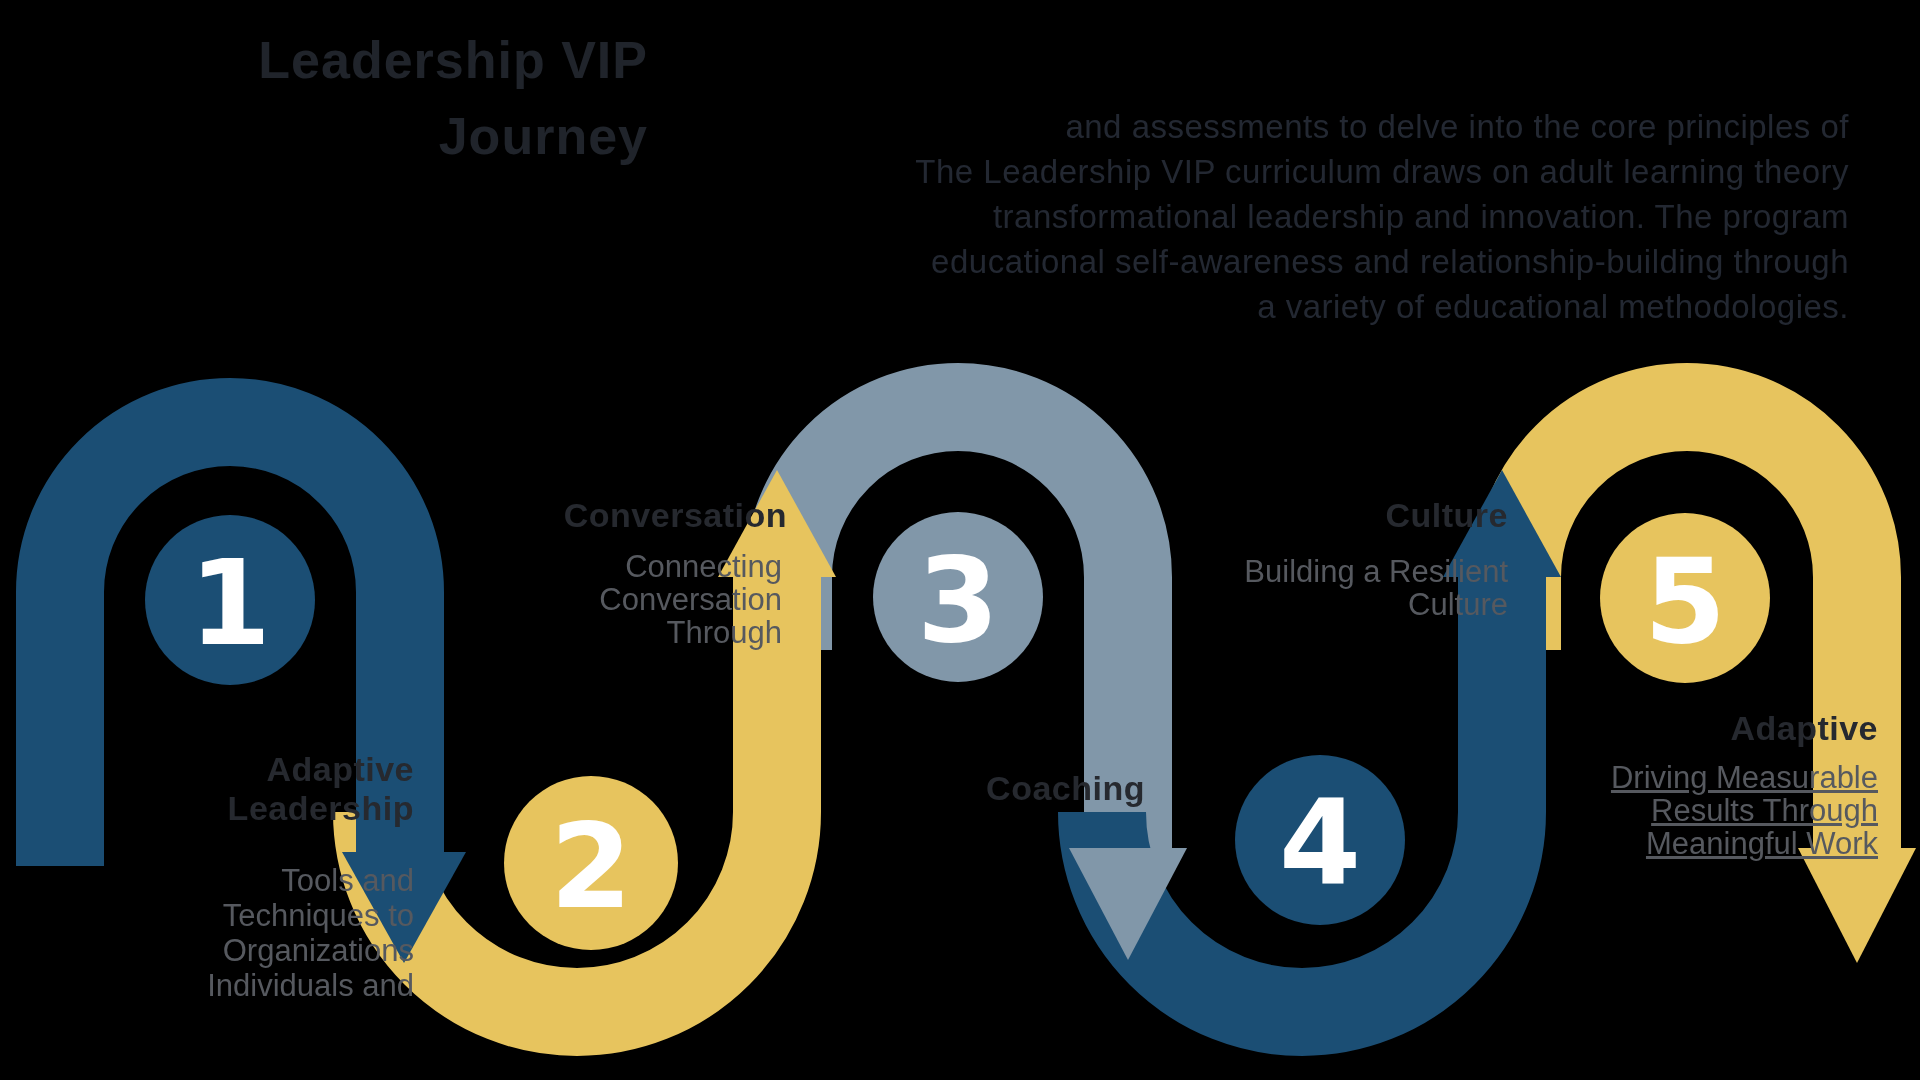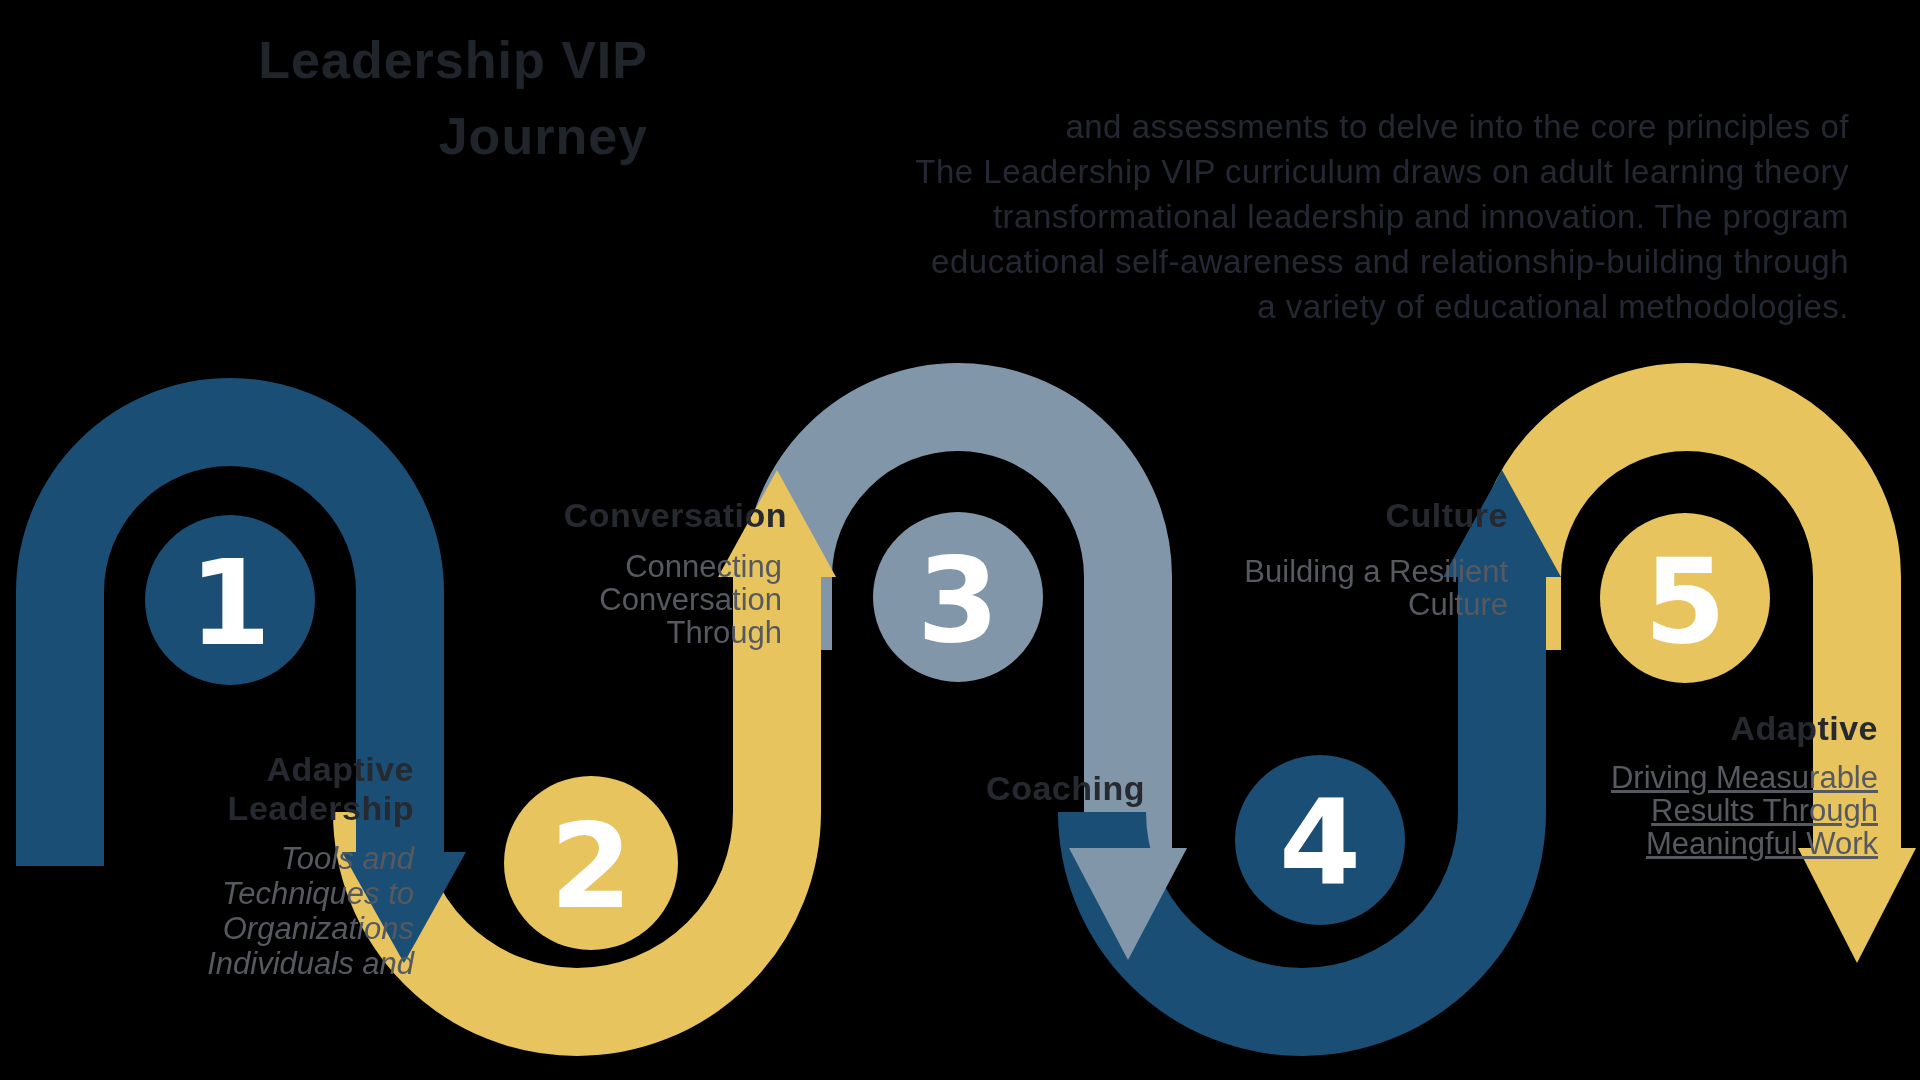--- a/index.html
+++ b/index.html
@@ -88,21 +88,21 @@
     <div>The Leadership VIP curriculum draws on adult learning theory</div>
     <div>transformational leadership and innovation. The program</div>
     <div>educational self-awareness and relationship-building through</div>
     <div>a variety of educational methodologies.</div>
   </div>
 
   <div class="txt step-title" style="left:34px;top:750px;">
     <div>Adaptive</div>
     <div>Leadership</div>
   </div>
-  <div class="txt step-desc tall" style="left:34px;top:841px;font-style:italic;">
+  <div class="txt step-desc tall" style="left:34px;top:863px;">
     <div>Tools and</div>
     <div>Techniques to</div>
     <div>Organizations</div>
     <div>Individuals and</div>
   </div>
 
   <div class="txt step-title" style="left:407px;top:496px;">
     <div>Conversation</div>
   </div>
   <div class="txt step-desc" style="left:402px;top:550px;">

